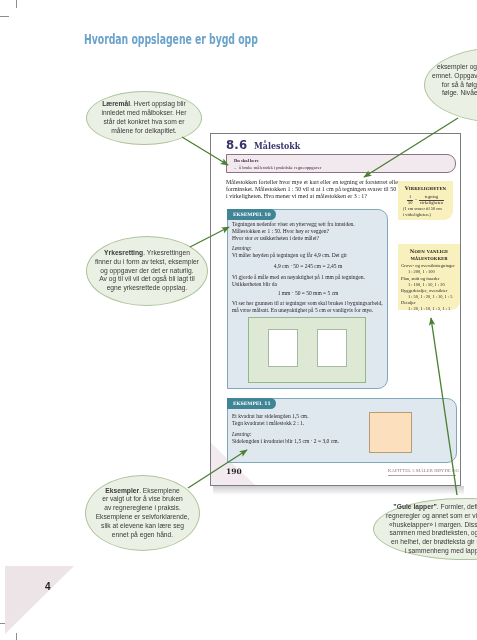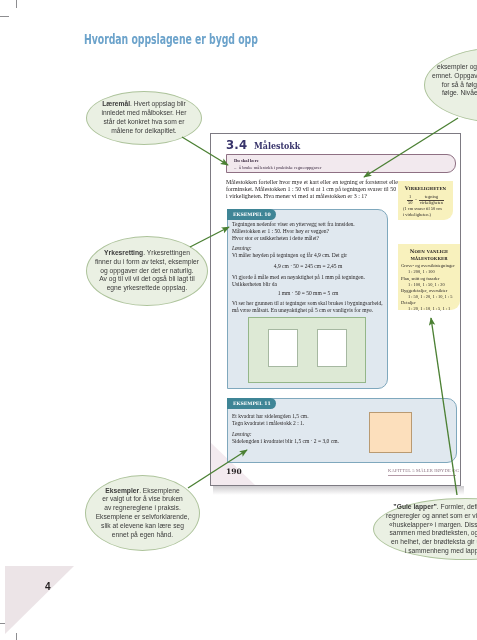--- a/index.html
+++ b/index.html
@@ -84,21 +84,21 @@
   <div class="page-title">Hvordan oppslagene er bygd opp</div>
 
   <div class="corner-tri"></div>
   <div class="page-num">4</div>
 
   <div class="book-shadow"></div>
   <div class="book">
     <div class="book-inner">
       <div class="book-tri"></div>
 
-      <div class="sec-num">3.4</div>
+      <div class="sec-num">8.6</div>
       <div class="sec-title">Målestokk</div>
 
       <div class="goalbox">
         <div class="gb-title">Du skal lære</div>
         <div class="gb-dash">–</div>
         <div class="gb-item">å bruke målestokk i praktiske regneoppgaver</div>
       </div>
 
       <div class="bodytext">
         <div>Målestokken forteller hvor mye et kart eller en tegning er forstørret eller</div>

